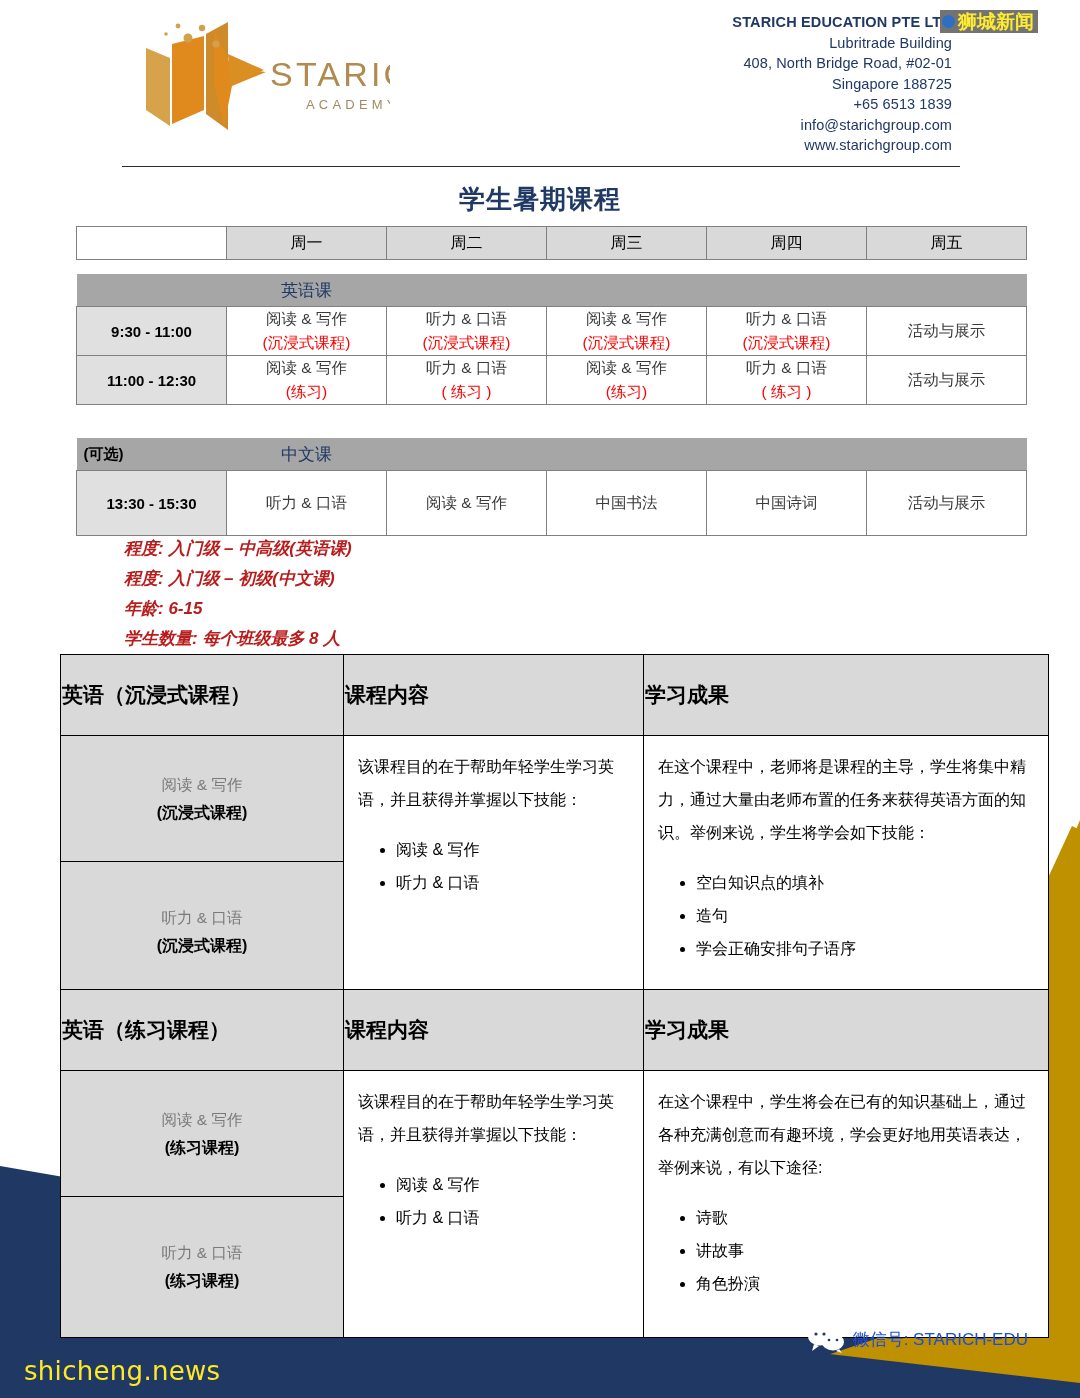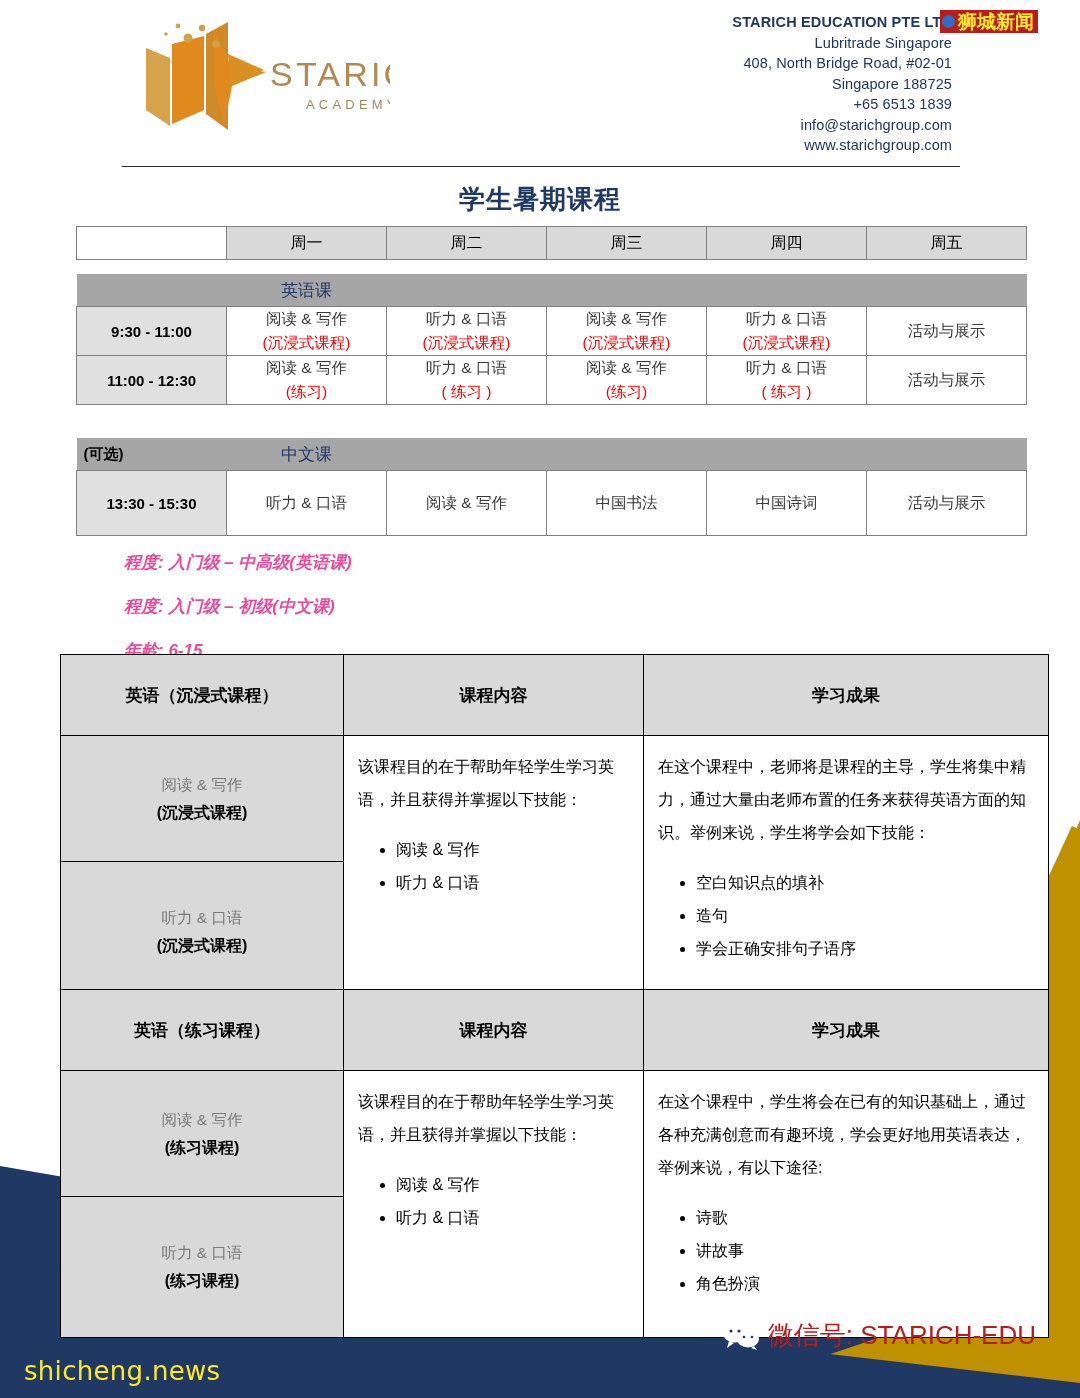--- a/index.html
+++ b/index.html
@@ -19,21 +19,21 @@
 
   
   .header{position:absolute;left:0;top:0;width:1080px;height:160px;z-index:5;}
   .logo{position:absolute;left:128px;top:14px;width:262px;height:122px;}
   .contact{position:absolute;right:128px;top:12px;text-align:right;
     color:#1f3864;font-size:14.5px;line-height:20.5px;letter-spacing:.1px;}
   .contact .co{font-weight:bold;font-size:14.5px;letter-spacing:.15px;}
   .contact div{white-space:nowrap;}
 
   .wm-top{position:absolute;left:940px;top:10px;display:flex;align-items:center;
-    background:#b91c1c;padding:1px 4px 2px 2px;z-index:9;}
+    background:#737373;padding:1px 4px 2px 2px;z-index:9;}
   .wm-top .wmdot{width:13px;height:13px;border-radius:50%;background:#2d6fc4;
     margin-right:3px;flex:0 0 auto;}
   .wm-top .wmtxt{color:#ffec2e;font-size:19px;font-weight:bold;line-height:20px;
     font-family:"DejaVu Sans",sans-serif;white-space:nowrap;}
 
   .hrule{position:absolute;left:122px;top:166px;width:838px;height:0;
     border-top:1.6px solid #2b2b2b;z-index:5;}
 
   
   .title{position:absolute;left:0;top:182px;width:1080px;text-align:center;
@@ -55,43 +55,43 @@
 
   .cell{text-align:center;line-height:24px;padding:7px 2px;}
   .cell .l1{display:block;color:#3a3a3a;font-size:15.5px;}
   .cell .l2{display:block;color:#ff0000;font-size:15.5px;}
   .cell.plain{color:#3a3a3a;font-size:15.5px;}
   .timecell{text-align:center;background:#e0e0e0;font-weight:bold;font-size:15px;color:#000;}
   .cell.act{color:#3a3a3a;font-size:15.5px;}
 
   
   .notes{position:absolute;left:124px;z-index:5;}
-  .notes div{font-style:italic;font-weight:bold;font-size:17px;line-height:30px;color:#ec4899;margin-top:14px;}
+  .notes div{font-style:italic;font-weight:bold;font-size:17px;line-height:30px;color:#b91c1c;}
 
   
   .detail{position:absolute;left:60px;width:988px;border-collapse:collapse;
     table-layout:fixed;z-index:5;}
   .detail td{border:1.5px solid #000;vertical-align:top;}
   .d-c1{width:283px;}
   .d-c2{width:300px;}
   .d-c3{width:405px;}
 
-  .detail .dh{background:#d9d9d9;text-align:center;font-weight:bold;font-size:17px;
+  .detail .dh{background:#d9d9d9;text-align:left;font-weight:bold;font-size:21px;
     height:78px;vertical-align:middle;}
   .detail .left{background:#d9d9d9;text-align:center;vertical-align:middle;padding:10px 6px;}
   .detail .left .a{display:block;color:#7a7a7a;font-size:15.5px;line-height:28px;}
   .detail .left .b{display:block;color:#000;font-weight:bold;font-size:16px;line-height:28px;}
   .detail .body{background:#fff;padding:14px 12px 14px 14px;font-size:16px;line-height:33px;}
   .detail .body p{margin:0;}
   .detail ul{margin:18px 0 0 0;padding-left:38px;}
   .detail ul li{font-size:16px;line-height:31px;margin-bottom:2px;}
 
   
-  .wechat{position:absolute;right:44px;bottom:45px;display:flex;align-items:center;
-    z-index:6;color:#b91c1c;font-size:26px;white-space:nowrap;}
+  .wechat{position:absolute;right:52px;bottom:45px;display:flex;align-items:center;
+    z-index:6;color:#1d4ed8;font-size:17px;white-space:nowrap;}
   .wechat .wicon{width:38px;height:28px;margin-right:8px;flex:0 0 auto;}
   .wm-bottom{position:absolute;left:24px;bottom:12px;z-index:6;
     color:#ffe923;font-size:26px;font-family:"DejaVu Sans",sans-serif;
     letter-spacing:.3px;}
 </style>
 </head>
 <body>
 
 <div class="page">
 
@@ -119,21 +119,21 @@
       <circle cx="74" cy="14" r="3.2" fill="#d2a14e"></circle>
       <circle cx="50" cy="12" r="2.4" fill="#d2a14e"></circle>
       <circle cx="88" cy="30" r="3.6" fill="#d2a14e"></circle>
       <circle cx="38" cy="20" r="1.8" fill="#d2a14e"></circle>
       <text x="142" y="72" font-family="Liberation Sans, sans-serif" font-size="34" letter-spacing="3.2" fill="#b08a4e">STARICH</text>
       <text x="178" y="95" font-family="Liberation Sans, sans-serif" font-size="13" letter-spacing="4.2" fill="#a38a62">ACADEMY</text>
     </svg>
 
     <div class="contact">
       <div class="co">STARICH EDUCATION PTE LTD</div>
-      <div>Lubritrade Singapore</div>
+      <div>Lubritrade Building</div>
       <div>408, North Bridge Road, #02-01</div>
       <div>Singapore 188725</div>
       <div>+65 6513 1839</div>
       <div>info@starichgroup.com</div>
       <div>www.starichgroup.com</div>
     </div>
 
     <div class="wm-top">
       <span class="wmdot"></span>
       <span class="wmtxt">狮城新闻</span>

